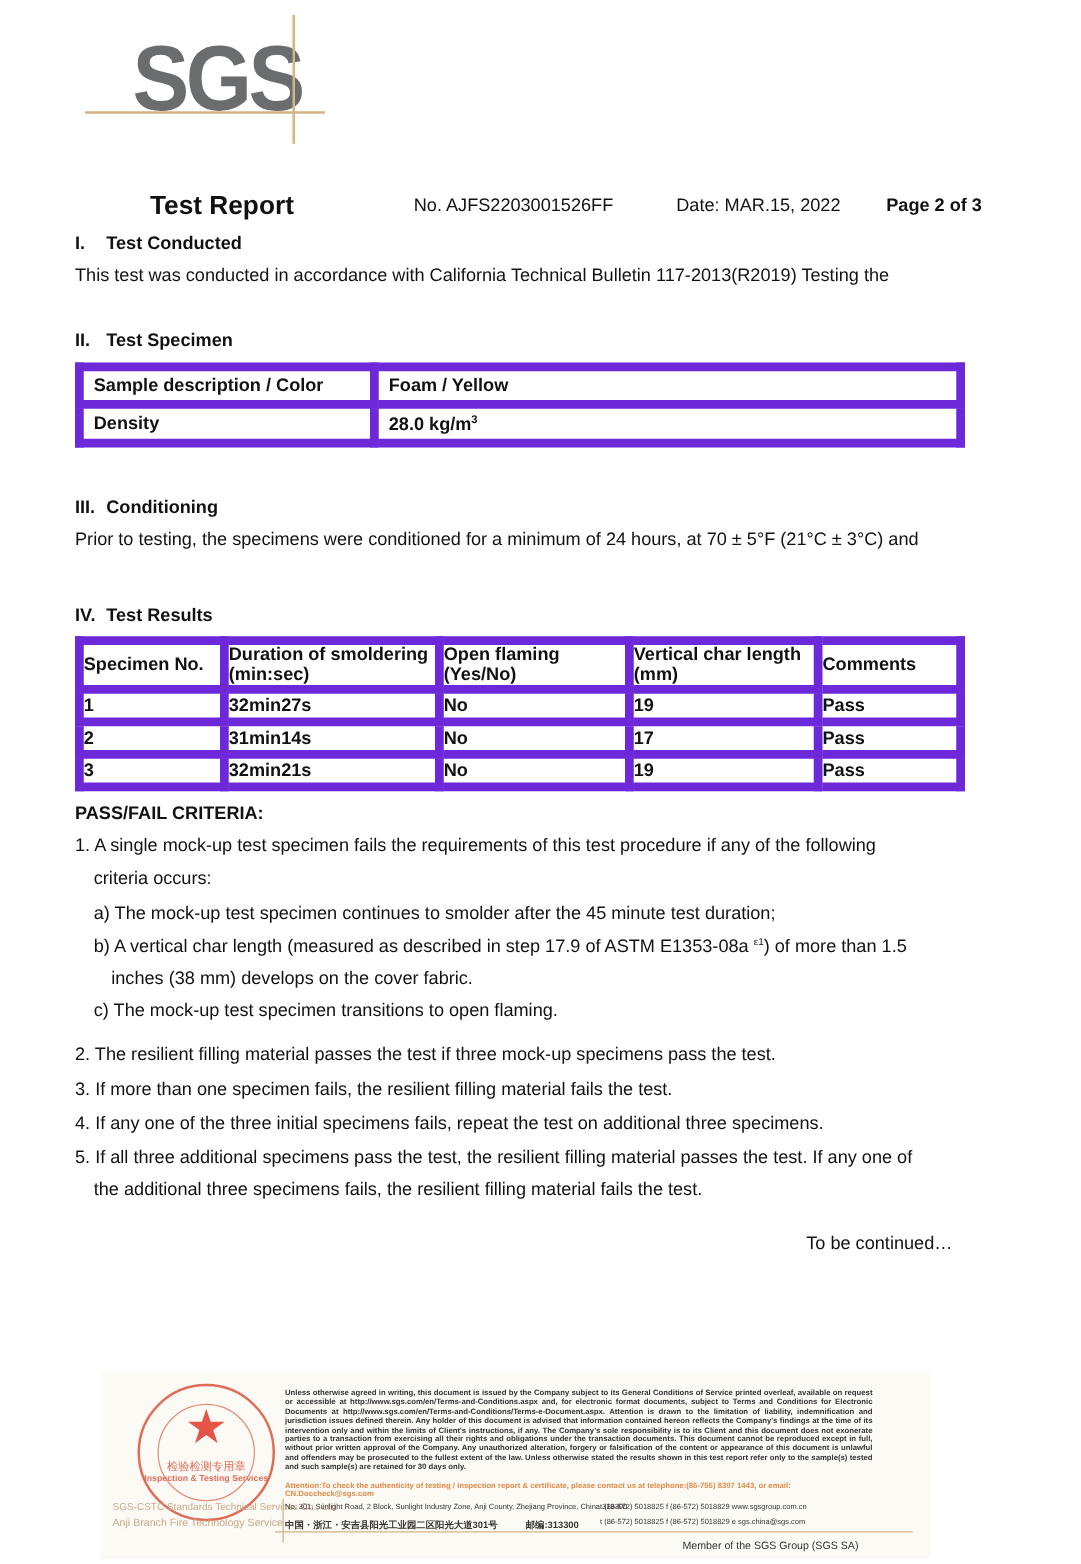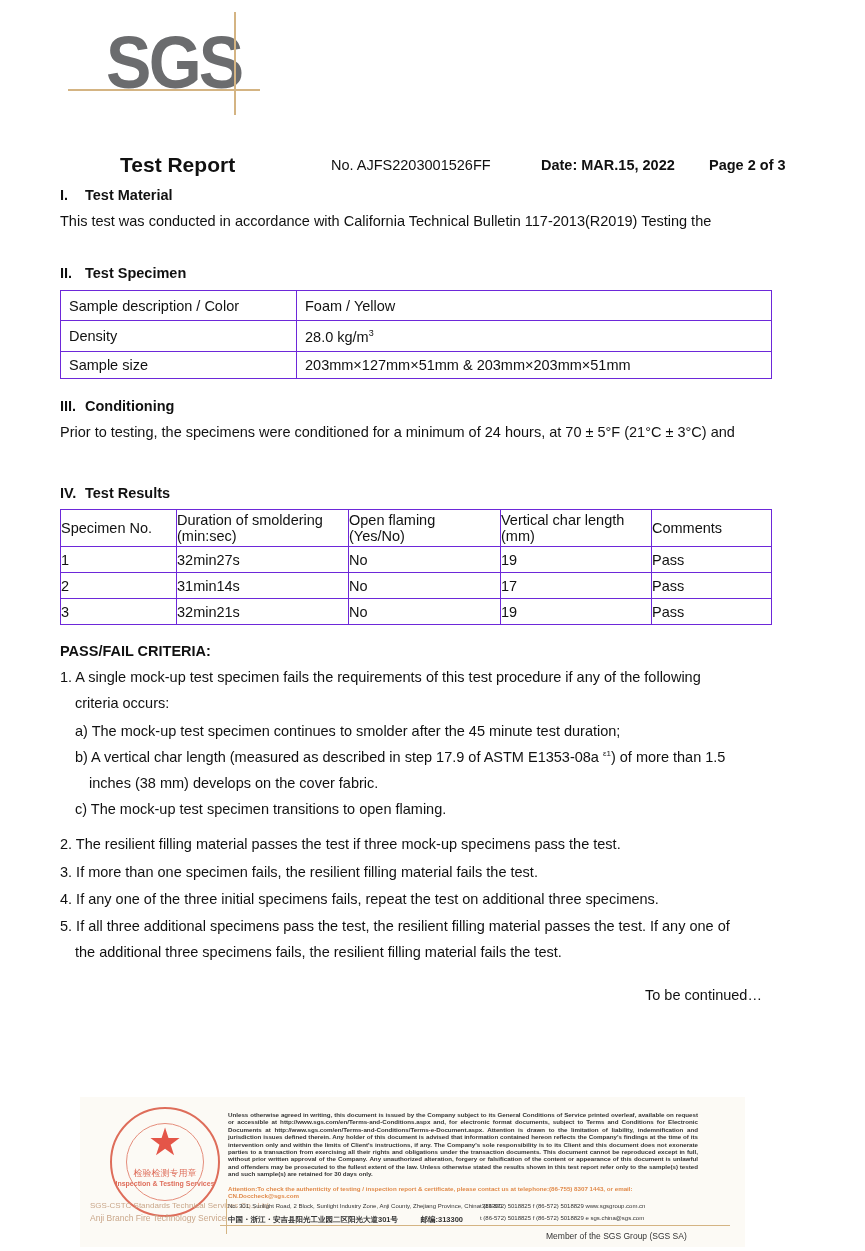--- a/index.html
+++ b/index.html
@@ -15,21 +15,21 @@
   #title { left: 120px; font-size: 21px; top: 153px; }
   #reportno { left: 331px; font-size: 14.5px; top: 157px; }
   #reportdate { left: 541px; font-size: 14.5px; top: 157px; }
   #reportpage { left: 709px; font-size: 14.5px; top: 157px; }
 
   .sec { left: 60px; font-weight: 700; font-size: 14.5px; }
   .sec .num { display: inline-block; width: 25px; }
   .para { left: 60px; font-size: 14.5px; line-height: 26px; width: 740px; }
 
   table { border-collapse: collapse; position: absolute; font-size: 14.5px; }
-  td, th { border: 1px solid #6d28d9; font-weight: 400; }
+  td, th { border: 7px solid #6d28d9; font-weight: 700; }
 
   #spec-table { left: 60px; top: 290px; width: 712px; }
   #spec-table td { height: 30px; padding: 0 8px; }
   #spec-table tr:nth-child(2) td { height: 31px; }
   #spec-table tr:nth-child(3) td { height: 27px; }
   #spec-table td:first-child { width: 236px; }
 
   #res-table { left: 60px; top: 509px; width: 712px; text-align: left; }
   #res-table th { height: 37px; line-height: 16px; }
   #res-table td { height: 26px; }
@@ -59,46 +59,42 @@
 <body>
 
 <div id="logo" class="abs">
   <div class="letters">SGS</div>
   <div class="hline"></div>
   <div class="vline"></div>
 </div>
 
 <div id="title" class="abs" style="font-weight:700">Test Report</div>
 <div id="reportno" class="abs" style="font-weight:400">No. AJFS2203001526FF</div>
-<div id="reportdate" class="abs" style="font-weight:700">Date: MAR.15, 2022</div>
+<div id="reportdate" class="abs" style="font-weight:400">Date: MAR.15, 2022</div>
 <div id="reportpage" class="abs" style="font-weight:700">Page 2 of 3</div>
 
 <div class="abs sec" style="top:187px">
-  <span class="num">I.</span><span>Test Material</span>
+  <span class="num">I.</span><span>Test Conducted</span>
 </div>
 <div class="abs para" style="top:208px">
   <div>This test was conducted in accordance with California Technical Bulletin 117-2013(R2019) Testing the</div>
 </div>
 
 <div class="abs sec" style="top:265px">
   <span class="num">II.</span><span>Test Specimen</span>
 </div>
 <table id="spec-table">
   <tbody>
       <tr>
     <td>Sample description / Color</td>
     <td>Foam / Yellow</td>
   </tr>
   <tr>
     <td>Density</td>
     <td><span>28.0 kg/m</span><sup style="font-size:9px">3</sup></td>
-  </tr>
-  <tr>
-    <td>Sample size</td>
-    <td>203mm×127mm×51mm &amp; 203mm×203mm×51mm</td>
   </tr>
 </tbody>
   </table>
 
 <div class="abs sec" style="top:398px">
   <span class="num">III.</span><span>Conditioning</span>
 </div>
 <div class="abs para" style="top:419px">
   <div>Prior to testing, the specimens were conditioned for a minimum of 24 hours, at 70 ± 5°F (21°C ± 3°C) and</div>
 </div>

